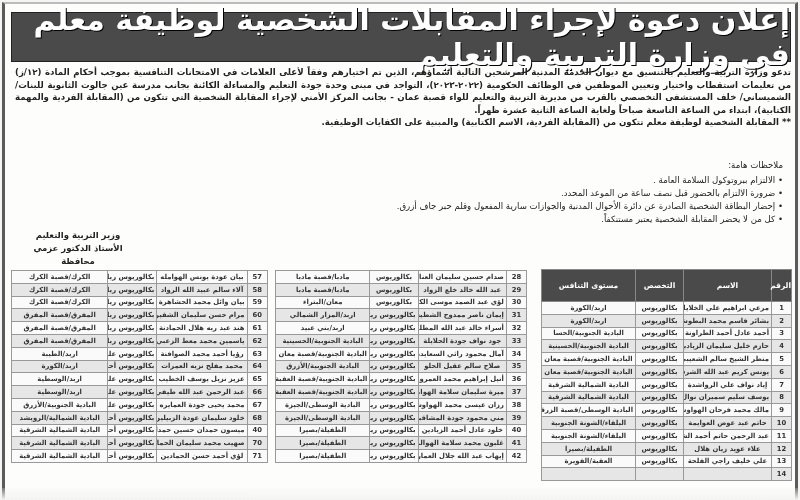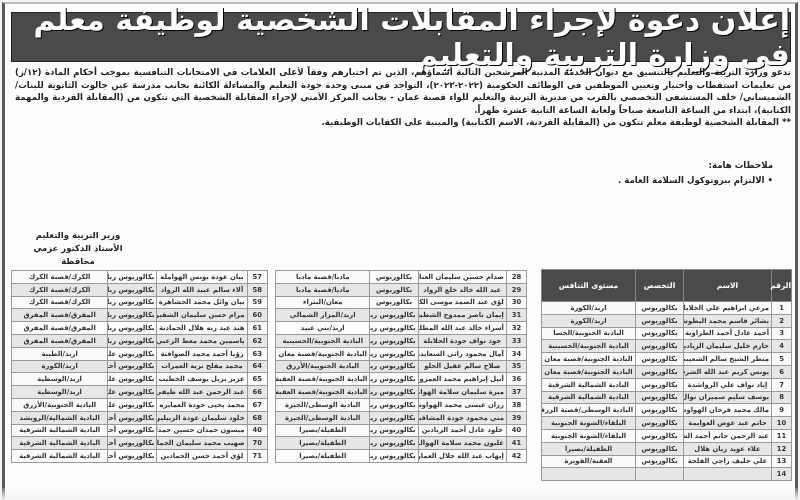--- a/index.html
+++ b/index.html
@@ -3,21 +3,21 @@
 <meta charset="utf-8">
 <style>
   * { box-sizing: border-box; margin: 0; padding: 0; }
   html, body { width: 800px; height: 500px; overflow: hidden; background: #f4f4f2; }
   body { font-family: "DejaVu Sans", sans-serif; color: #1a1a1a; position: relative; }
   .page { position: absolute; left: 2px; top: 2px; width: 796px; height: 498px; background: #fdfdfb; border-left: 3px solid #5a5a5a; border-right: 3px solid #5a5a5a; border-top: 2px solid #bbb; }
   .title-bar { position: absolute; left: 6px; top: 8px; width: 780px; height: 50px; background: #4a4a4a; border: 1px solid #222; display: flex; align-items: center; justify-content: center; }
   .title-bar h1 { color: #fff; font-size: 30px; font-weight: bold; direction: rtl; letter-spacing: 0; text-shadow: 1px 1px 0 #000; font-family: "DejaVu Sans", sans-serif; }
   .intro { position: absolute; left: 10px; top: 62px; width: 776px; direction: rtl; text-align: justify; font-size: 8.6px; line-height: 12.5px; font-weight: bold; color: #222; }
   .intro p { margin: 0; }
-  .notes { position: absolute; right: 22px; top: 155px; width: 430px; direction: rtl; font-size: 8.6px; line-height: 13px; font-weight: bold; color: #222; }
+  .notes { position: absolute; right: 12px; top: 155px; width: 430px; direction: rtl; font-size: 8.6px; line-height: 13px; font-weight: normal; color: #222; }
   .notes .notes-title { margin-bottom: 2px; }
   .notes li { list-style: none; }
   .notes li::before { content: "• "; }
   .signature { position: absolute; left: 18px; top: 225px; width: 110px; direction: rtl; text-align: center; font-size: 8.5px; line-height: 13px; font-weight: bold; color: #222; }
   .tbl { position: absolute; top: 265px; border-collapse: collapse; direction: rtl; font-size: 6.8px; font-weight: bold; color: #333; table-layout: fixed; }
   .tbl th { background: #4a4a4a; color: #fff; height: 32px; border: 1px solid #888; font-size: 7.5px; font-weight: bold; }
   .tbl td { border: 1px solid #999; height: 12.8px; text-align: center; white-space: nowrap; overflow: hidden; padding: 0 2px; }
   .tbl tr:nth-child(even) td { background: #e6e6e6; }
   .tbl tr:nth-child(odd) td { background: #fafafa; }
   .tbl-right { left: 536px; width: 250px; }
@@ -40,20 +40,23 @@
 
   <div class="intro">
     <p>تدعو وزارة التربية والتعليم بالتنسيق مع ديوان الخدمة المدنية المرشحين التالية أسماؤهم، الذين تم اختيارهم وفقاً لأعلى العلامات في الامتحانات التنافسية بموجب أحكام المادة (١٢/ز) من تعليمات استقطاب واختيار وتعيين الموظفين في الوظائف الحكومية (٢٠٢٢-٢٠٢٣)، التواجد في مبنى وحدة جودة التعليم والمساءلة الكائنة بجانب مدرسة عين جالوت الثانوية للبنات/ الشميساني/ خلف المستشفى التخصصي بالقرب من مديرية التربية والتعليم للواء قصبة عمان - بجانب المركز الأمني لإجراء المقابلة الشخصية التي تتكون من (المقابلة الفردية والمهمة الكتابية)، ابتداء من الساعة التاسعة صباحاً ولغاية الساعة الثانية عشرة ظهراً.</p>
     <p>** المقابلة الشخصية لوظيفة معلم تتكون من (المقابلة الفردية، الاسم الكتابية) والمبنية على الكفايات الوظيفية.</p>
   </div>
 
   <div class="notes">
     <div class="notes-title">ملاحظات هامة:</div>
     <ul>
       <li>الالتزام ببروتوكول السلامة العامة .</li>
+      <li>ضرورة الالتزام بالحضور قبل نصف ساعة من الموعد المحدد.</li>
+      <li>إحضار البطاقة الشخصية الصادرة عن دائرة الأحوال المدنية والجوازات سارية المفعول وقلم حبر جاف أزرق.</li>
+      <li>كل من لا يحضر المقابلة الشخصية يعتبر مستنكفاً.</li>
     </ul>
   </div>
 
   <div class="signature">
     <div>وزير التربية والتعليم</div>
     <div>الأستاذ الدكتور عزمي محافظة</div>
   </div>
 
   <table class="tbl tbl-right">
     <colgroup>

